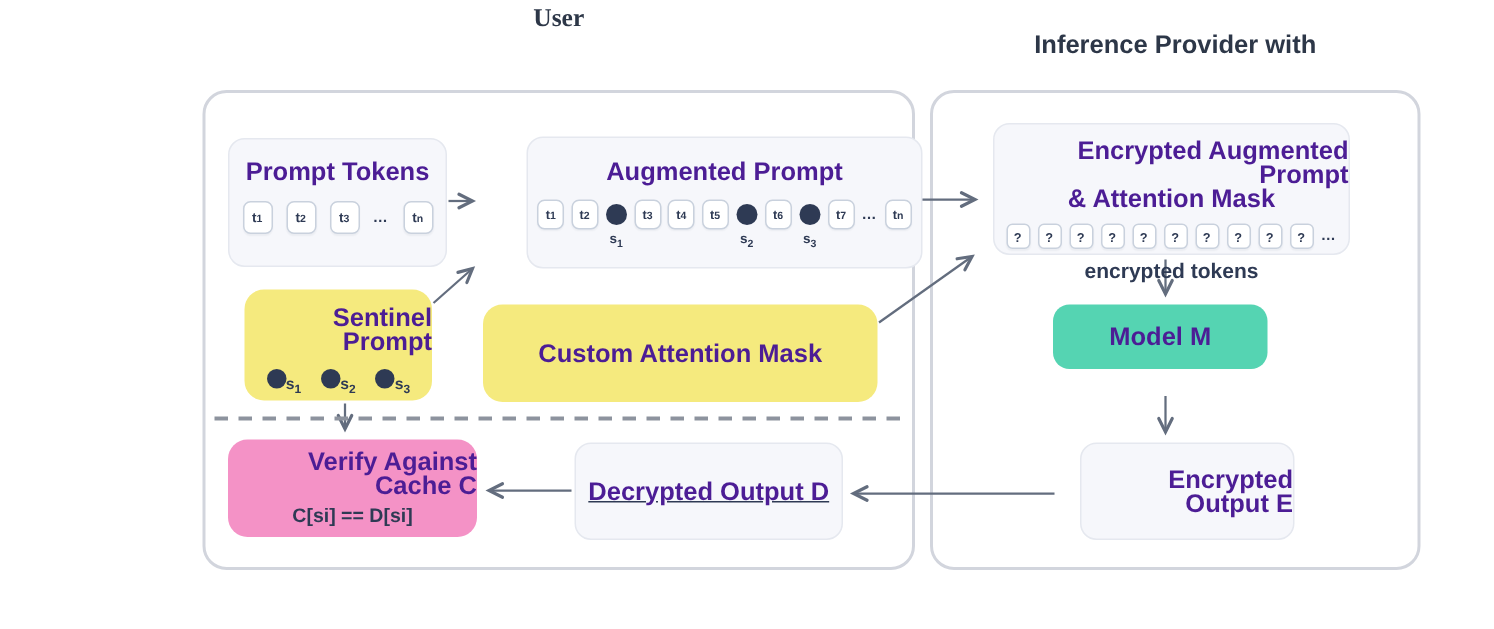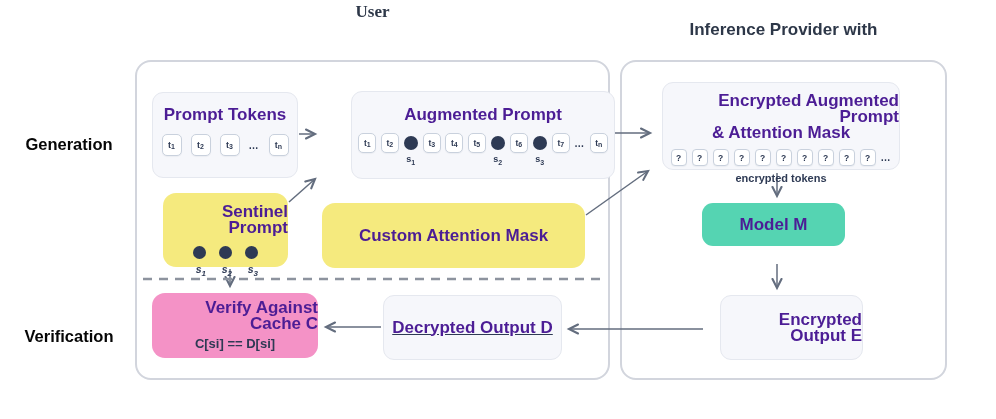--- a/index.html
+++ b/index.html
@@ -42,39 +42,37 @@
   .chip sub{font-size:7px;line-height:1;transform:translateY(1px);}
   .row-aug .chip{width:18px;height:20px;font-size:8.5px;}
   .row-enc .chip{width:16px;height:17px;font-size:8.5px;border-radius:4px;}
   .ellipsis{font-size:10px;font-weight:bold;color:#2e3a54;letter-spacing:1px;}
   .sentinel-cell{position:relative;display:inline-flex;align-items:center;justify-content:center;width:15px;height:20px;}
   .sentinel-cell .dot{width:14px;height:14px;border-radius:50%;background:#2e3a54;}
   .sentinel-cell .dot-label{position:absolute;top:100%;left:50%;transform:translateX(-50%);
     font-size:9px;font-weight:bold;color:#2e3a54;margin-top:1px;white-space:nowrap;}
   .dot-label sub{font-size:7px;}
   .sentinel-row{display:flex;gap:13px;margin-top:10px;}
-  .sentinel-big{display:flex;flex-direction:column;align-items:flex-end;font-style:italic;}
+  .sentinel-big{display:flex;flex-direction:row;align-items:flex-start;}
   .sentinel-big .dot{width:13px;height:13px;border-radius:50%;background:#2e3a54;}
   .sentinel-big .dot-label{font-size:10.5px;font-weight:bold;color:#2e3a54;margin-top:4px;}
   .sentinel-big .dot-label sub{font-size:8px;}
   .formula{font-weight:bold;font-size:13px;color:#2e3a54;}
-  .caption{font-size:11px;font-weight:bold;color:#2e3a54;margin-top:6px;}
+  .caption{font-size:14px;font-weight:bold;color:#2e3a54;margin-top:6px;}
 </style>
 </head>
 <body>
 
 <div class="canvas">
 
   <div class="hdr hdr-user">User</div>
   <div class="hdr hdr-provider">
     <div>Inference Provider with</div>
   </div>
 
-  <div class="rowlabel rl-generation">Generation</div>
-  <div class="rowlabel rl-verification">Verification</div>
 
   <div class="panel panel-user"></div>
   <div class="panel panel-provider"></div>
 
   <svg class="arrows" viewBox="0 0 996 419">
     <defs>
       <marker id="ah" viewBox="0 0 10 10" markerWidth="10" markerHeight="10" refX="7" refY="4" orient="auto">
         <path d="M1,1 L7,4 L1,7" fill="none" stroke="#636d7e" stroke-width="1.4" stroke-linecap="round"></path>
       </marker>
     </defs>

